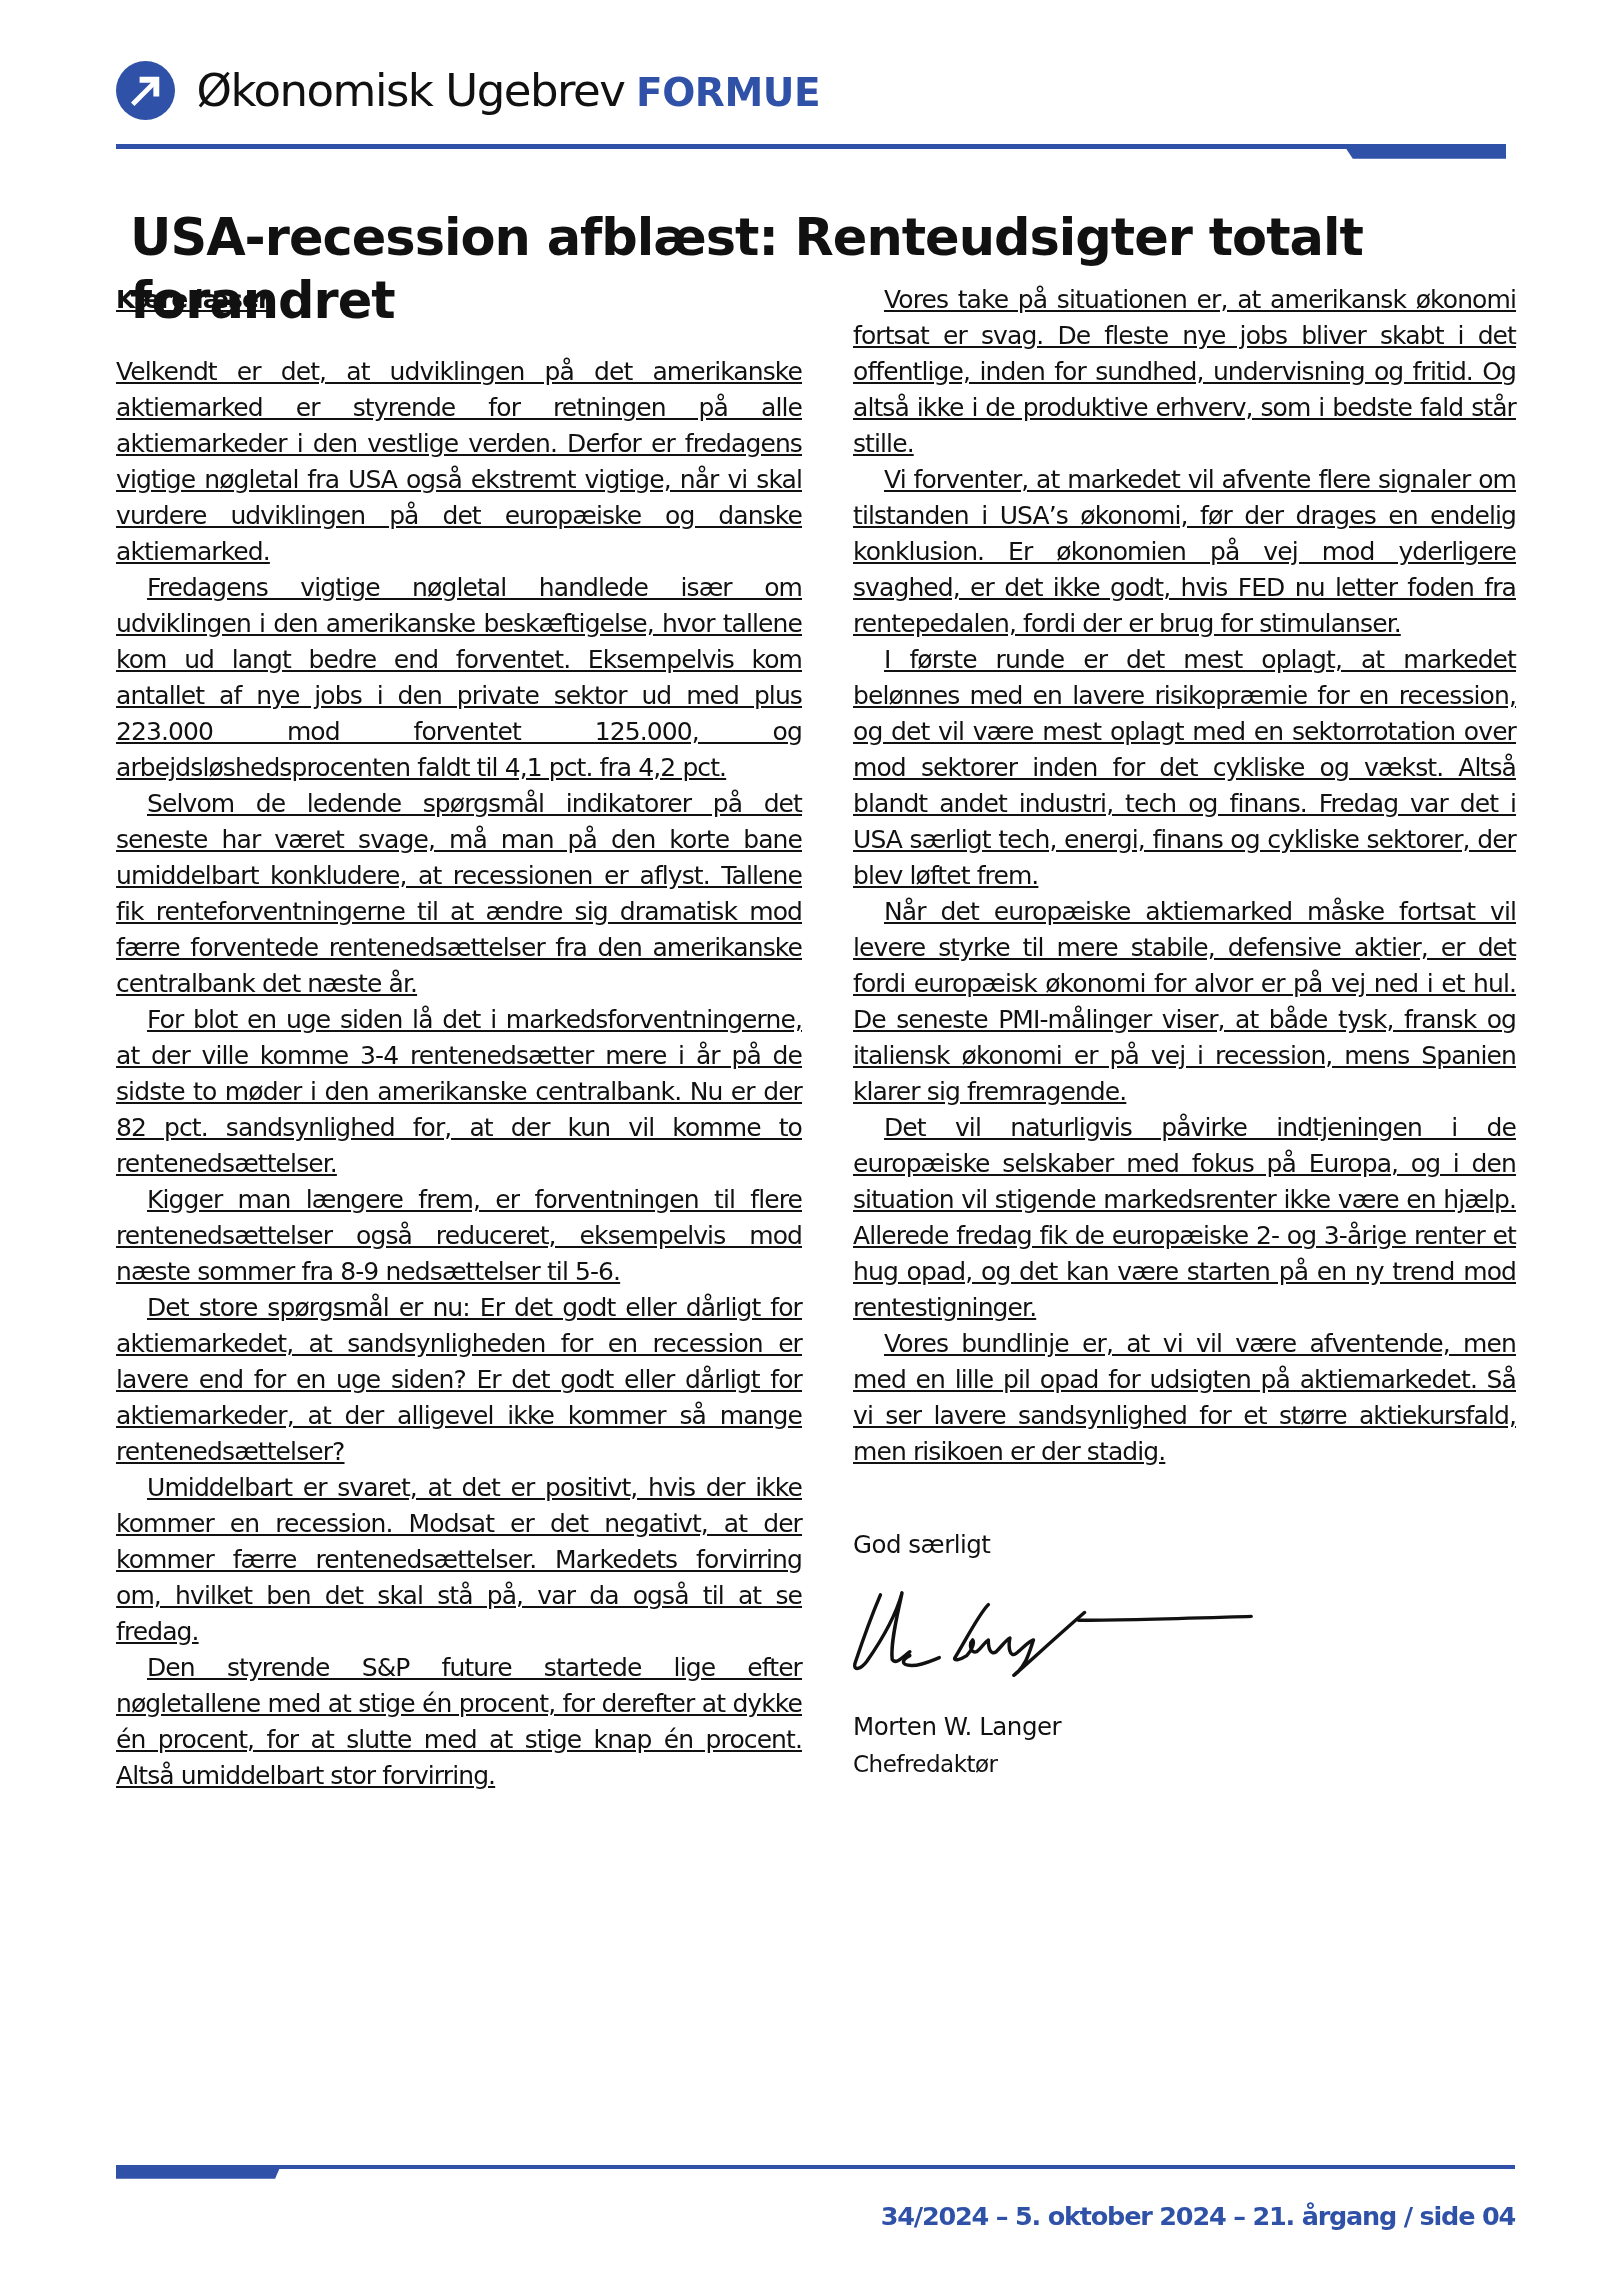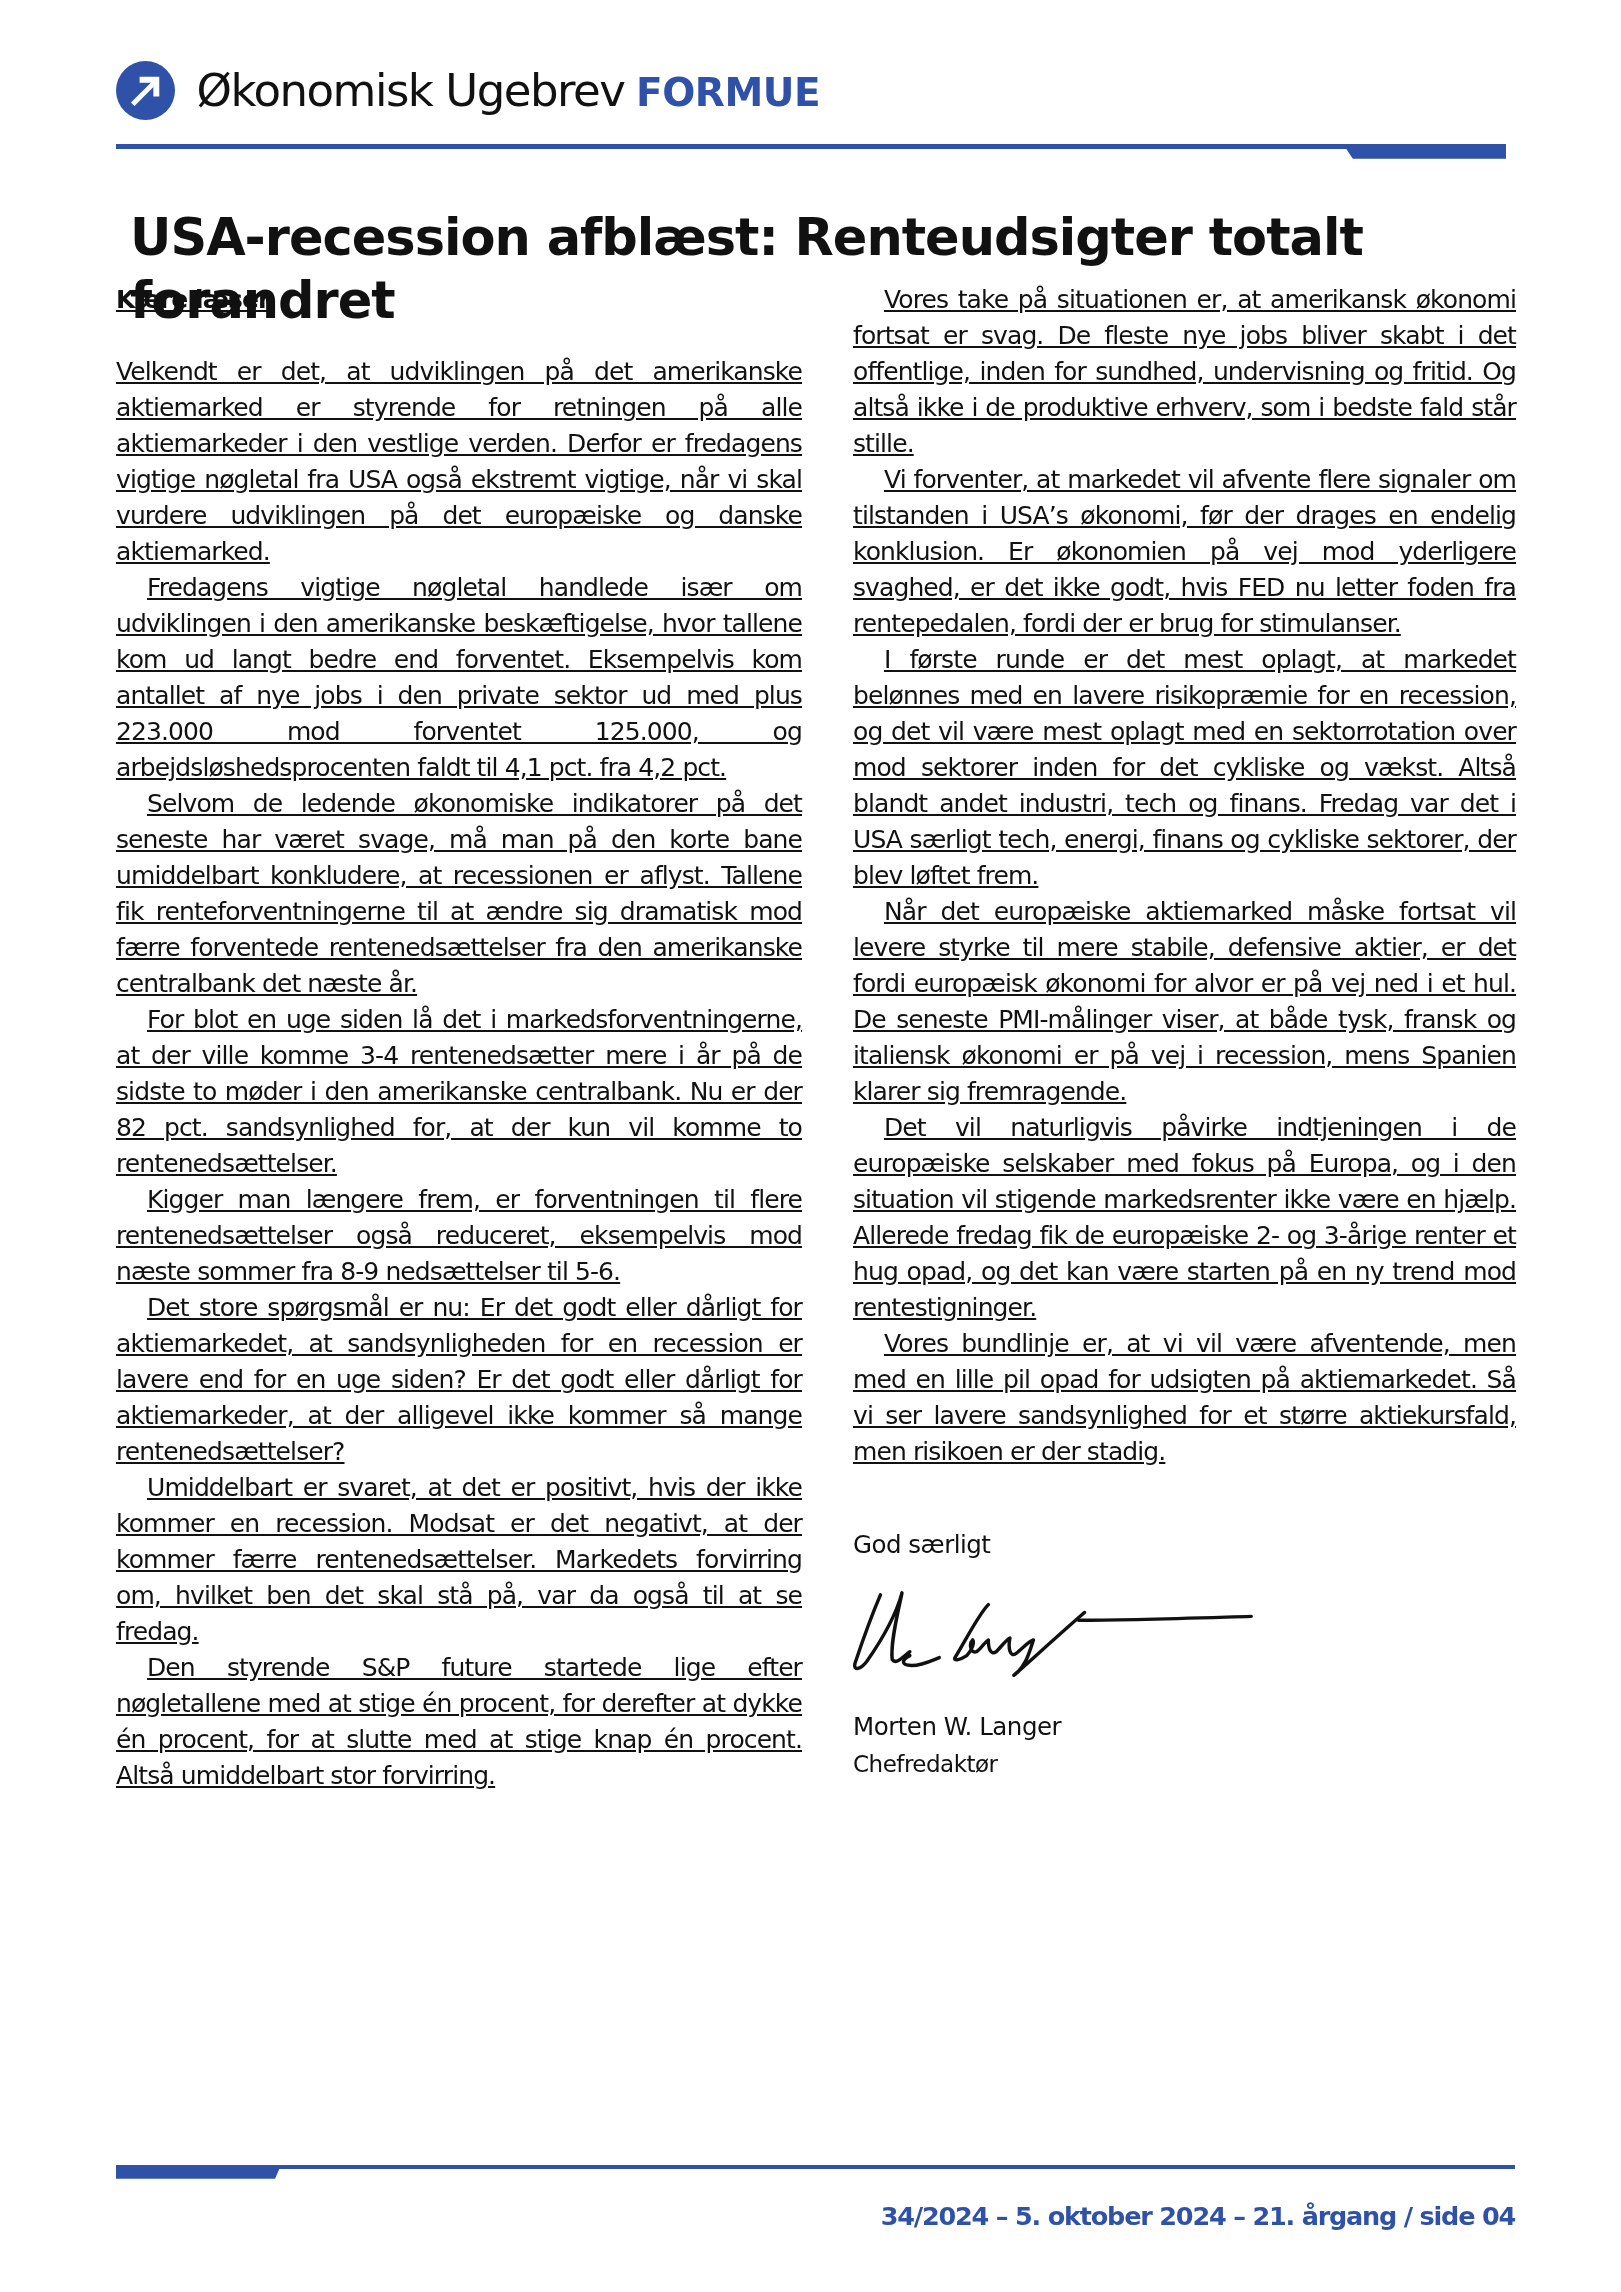--- a/index.html
+++ b/index.html
@@ -52,21 +52,21 @@
 </div>
 <div class="bar-top-thin"></div>
 <div class="bar-top-thick"></div>
 
 <h1 class="title">USA-recession afblæst: Renteudsigter totalt forandret</h1>
 
 <div class="col col-left">
   <div class="greeting">Kære læser</div>
   <p class="first">Velkendt er det, at udviklingen på det amerikanske aktiemarked er styrende for retningen på alle aktiemarkeder i den vestlige verden. Derfor er fredagens vigtige nøgletal fra USA også ekstremt vigtige, når vi skal vurdere udviklingen på det europæiske og danske aktiemarked.</p>
   <p>Fredagens vigtige nøgletal handlede især om udviklingen i den amerikanske beskæftigelse, hvor tallene kom ud langt bedre end forventet. Eksempelvis kom antallet af nye jobs i den private sektor ud med plus 223.000 mod forventet 125.000, og arbejdsløshedsprocenten faldt til 4,1 pct. fra 4,2 pct.</p>
-  <p>Selvom de ledende økonomiske indikatorer på det seneste har været svage, må man på den korte bane umiddelbart konkludere, at recessionen er aflyst. Tallene fik renteforventningerne til at ændre sig dramatisk mod færre forventede rentenedsættelser fra den amerikanske centralbank det næste år.</p>
+  <p>Selvom de ledende spørgsmål indikatorer på det seneste har været svage, må man på den korte bane umiddelbart konkludere, at recessionen er aflyst. Tallene fik renteforventningerne til at ændre sig dramatisk mod færre forventede rentenedsættelser fra den amerikanske centralbank det næste år.</p>
   <p>For blot en uge siden lå det i markedsforventningerne, at der ville komme 3-4 rentenedsætter mere i år på de sidste to møder i den amerikanske centralbank. Nu er der 82 pct. sandsynlighed for, at der kun vil komme to rentenedsættelser.</p>
   <p>Kigger man længere frem, er forventningen til flere rentenedsættelser også reduceret, eksempelvis mod næste sommer fra 8-9 nedsættelser til 5-6.</p>
   <p>Det store spørgsmål er nu: Er det godt eller dårligt for aktiemarkedet, at sandsynligheden for en recession er lavere end for en uge siden? Er det godt eller dårligt for aktiemarkeder, at der alligevel ikke kommer så mange rentenedsættelser?</p>
   <p>Umiddelbart er svaret, at det er positivt, hvis der ikke kommer en recession. Modsat er det negativt, at der kommer færre rentenedsættelser. Markedets forvirring om, hvilket ben det skal stå på, var da også til at se fredag.</p>
   <p>Den styrende S&amp;P future startede lige efter nøgletallene med at stige én procent, for derefter at dykke én procent, for at slutte med at stige knap én procent. Altså umiddelbart stor forvirring.</p>
 </div>
 
 <div class="col col-right">
   <p>Vores take på situationen er, at amerikansk økonomi fortsat er svag. De fleste nye jobs bliver skabt i det offentlige, inden for sundhed, undervisning og fritid. Og altså ikke i de produktive erhverv, som i bedste fald står stille.</p>
   <p>Vi forventer, at markedet vil afvente flere signaler om tilstanden i USA’s økonomi, før der drages en endelig konklusion. Er økonomien på vej mod yderligere svaghed, er det ikke godt, hvis FED nu letter foden fra rentepedalen, fordi der er brug for stimulanser.</p>

